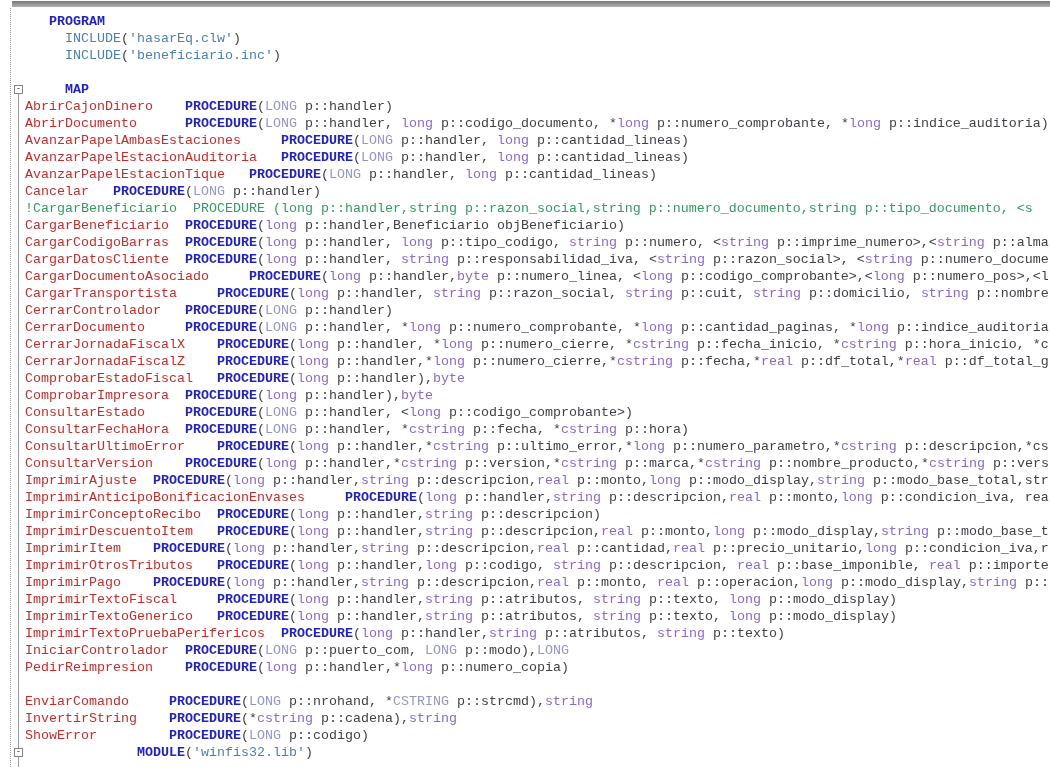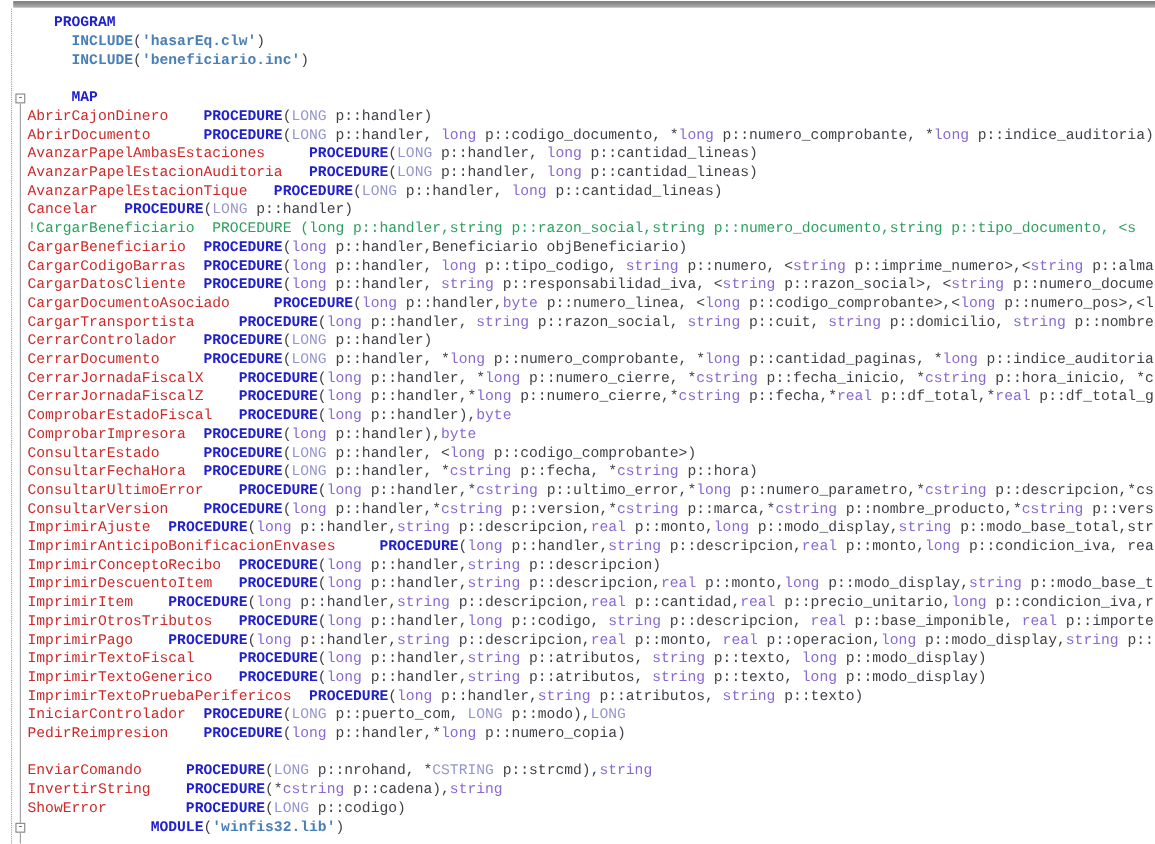--- a/index.html
+++ b/index.html
@@ -28,22 +28,22 @@
   
   .code{
     position:absolute;left:0;top:13px;right:0;margin:0;
     padding:0 0 0 25px;
     font-family:"Liberation Mono","DejaVu Sans Mono",monospace;
     font-size:13.33px;letter-spacing:0;
     white-space:pre;overflow:hidden;
   }
   .line{height:17px;line-height:17px;}
   .tok-keyword{color:var(--keyword);font-weight:bold;}
-  .tok-include{color:var(--include);font-weight:bold;}
-  .tok-string{color:var(--string);font-weight:bold;}
+  .tok-include{color:var(--include);font-weight:normal;}
+  .tok-string{color:var(--string);}
   .tok-name{color:var(--name);font-weight:normal;}
   .tok-type-upper{color:var(--type-upper);}
   .tok-type-lower{color:var(--type-lower);}
   .tok-comment{color:var(--comment);}
   .tok-plain{color:var(--plain);}
 </style>
 </head>
 <body>
 
 <div class="screen">

